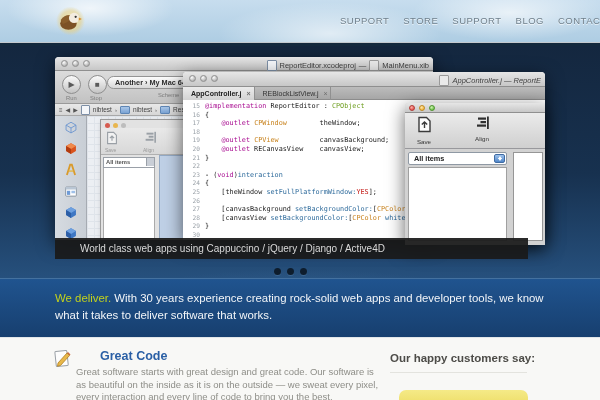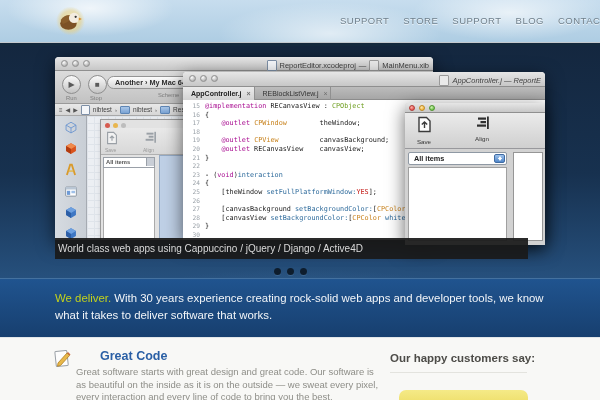--- a/index.html
+++ b/index.html
@@ -125,21 +125,21 @@
   #pal-stepper b{top:1px;border-bottom:3px solid #fff;}
   #pal-stepper i{bottom:1px;border-top:3px solid #fff;}
   #pal-list{position:absolute;left:3px;top:18px;width:99px;bottom:4px;background:#fff;
     border:1px solid #a0a0a0;box-sizing:border-box;}
   #pal-pane{position:absolute;left:108px;top:3px;width:30px;bottom:4px;background:#fff;
     border:1px solid #969696;box-sizing:border-box;}
 
   
   #slide-caption{position:absolute;left:55px;top:192px;width:473px;height:21px;z-index:6;
     background:rgba(26,26,26,.93);color:#d9d9d9;font-size:10px;line-height:21px;
-    padding-left:3px;box-sizing:border-box;white-space:nowrap;overflow:hidden;}
+    padding-left:25px;box-sizing:border-box;white-space:nowrap;overflow:hidden;}
   #dots{position:absolute;left:274px;top:222px;display:flex;gap:6px;z-index:6;}
   .dot{width:7px;height:7px;border-radius:50%;background:#0e1d2d;
     box-shadow:0 1px 0 rgba(120,160,200,.25);}
 
   
   #banner{position:absolute;left:0;top:278px;width:600px;height:59px;box-sizing:border-box;
     background:linear-gradient(180deg,#20548f,#173f6f);border-top:1px solid #44719f;}
   #banner-text{position:absolute;left:55px;top:11px;width:510px;font-size:11.4px;
     line-height:17px;color:#f2f5f8;}
   #banner-text .hl{color:#c3d21c;}
@@ -313,21 +313,21 @@
         </div>
         <div class="tab">
           <span>REBlockListView.j</span>
           <span class="x">×</span>
         </div>
       </div>
       <div id="code-area">
         <div id="code-lines">
             <div class="cl">
               <span class="ln">15</span>
-              <span class="ct"><span class="tok-k">@implementation</span><span class="tok-p"> RECanvasView : </span><span class="tok-g">CPObject</span></span>
+              <span class="ct"><span class="tok-k">@implementation</span><span class="tok-p"> ReportEditor : </span><span class="tok-g">CPObject</span></span>
             </div>
             <div class="cl">
               <span class="ln">16</span>
               <span class="ct"><span class="tok-p">{</span></span>
             </div>
             <div class="cl">
               <span class="ln">17</span>
               <span class="ct"><span class="tok-p">    </span><span class="tok-k">@outlet</span><span class="tok-p"> </span><span class="tok-c">CPWindow</span><span class="tok-p">        theWindow;</span></span>
             </div>
             <div class="cl">

